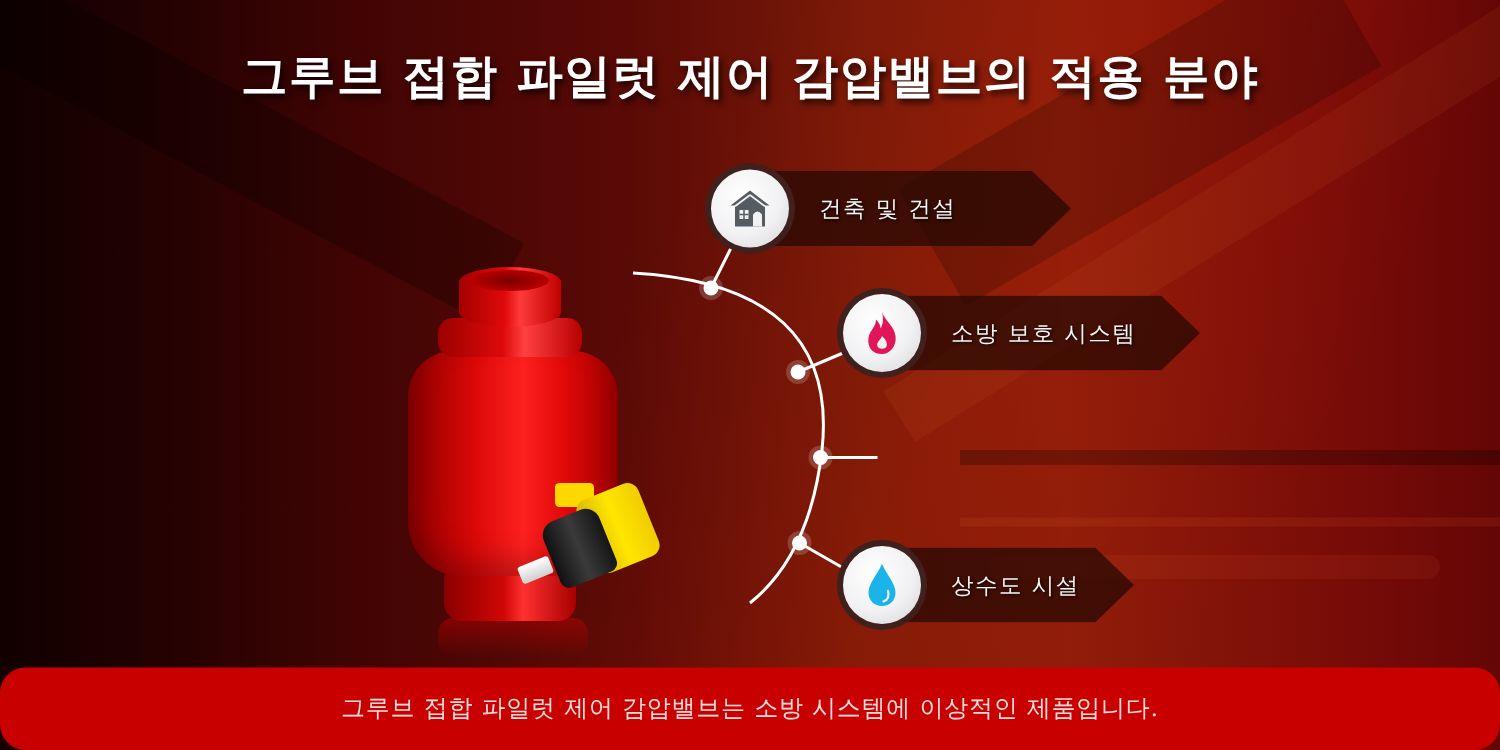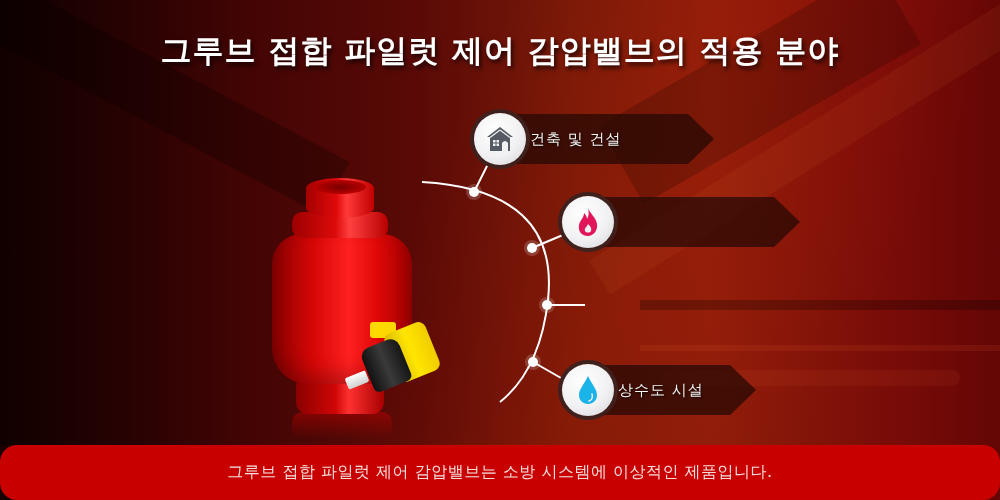--- a/index.html
+++ b/index.html
@@ -84,21 +84,21 @@
       background: rgba(35, 8, 3, 0.72);
       clip-path: polygon(0 0, calc(100% - 26px) 0, 100% 50%, calc(100% - 26px) 100%, 0 100%);
     }
     .item .icon-circle {
       position: relative; z-index: 2; width: 52px; height: 52px; border-radius: 50%;
       background: radial-gradient(circle at 40% 35%, #ffffff 0%, #f1f1f3 55%, #d4d4d8 100%);
       border: 4px solid rgba(45, 10, 5, 0.9);
       display: flex; align-items: center; justify-content: center;
     }
     .item .label {
-      position: relative; z-index: 2; color: #f4f4f4;
+      position: relative; z-index: 2; margin-left: 16px; color: #f4f4f4;
       font-family: "DejaVu Sans", sans-serif; font-size: 15px; letter-spacing: 1px;
       text-shadow: 1px 1px 2px rgba(0,0,0,0.8);
     }
     .item-1 { left: 470px; top: 110px; }
     .item-1 .pill { width: 218px; }
     .item-2 { left: 558px; top: 193px; }
     .item-2 .pill { width: 216px; }
     .item-3 { left: 577px; top: 276px; }
     .item-3 .pill { width: 170px; }
     .item-4 { left: 558px; top: 361px; justify-content: space-between; }
@@ -175,20 +175,21 @@
   </div>
 
   <div class="item item-2">
     <div class="pill"></div>
     <div class="icon-circle">
       <svg width="24" height="30" viewBox="0 0 24 30">
         <path d="M12 1 C14 7 20 10 21 17 C22 24 17 29 12 29 C6 29 2 25 3 18 C4 13 8 11 8 6 C10 8 11 10 11 12 C13 9 13 5 12 1 Z" fill="#e0155a"></path>
         <path d="M12 17 C14 19 16 21 15 24 C14 26 10 26 9 24 C8 21 11 20 12 17 Z" fill="#f1f1f3"></path>
       </svg>
     </div>
+    <span class="label">소방 보호 시스템</span>
   </div>
 
 
   <div class="item item-4">
     <div class="pill"></div>
     <div class="icon-circle">
       <svg width="22" height="30" viewBox="0 0 22 30">
         <path d="M11 1 C14 8 20 14 20 20 C20 25.5 16 29 11 29 C6 29 2 25.5 2 20 C2 14 8 8 11 1 Z" fill="#1ab4e8"></path>
         <path d="M15 19 C16 22 15 25 12 26" fill="none" stroke="#f1f1f3" stroke-width="1.5" stroke-linecap="round"></path>
       </svg>

